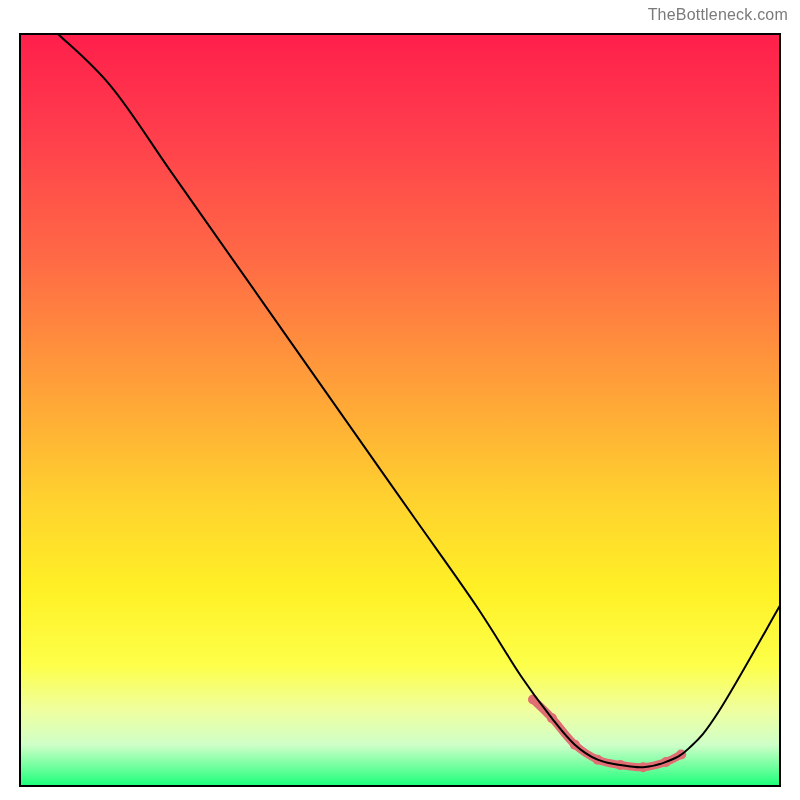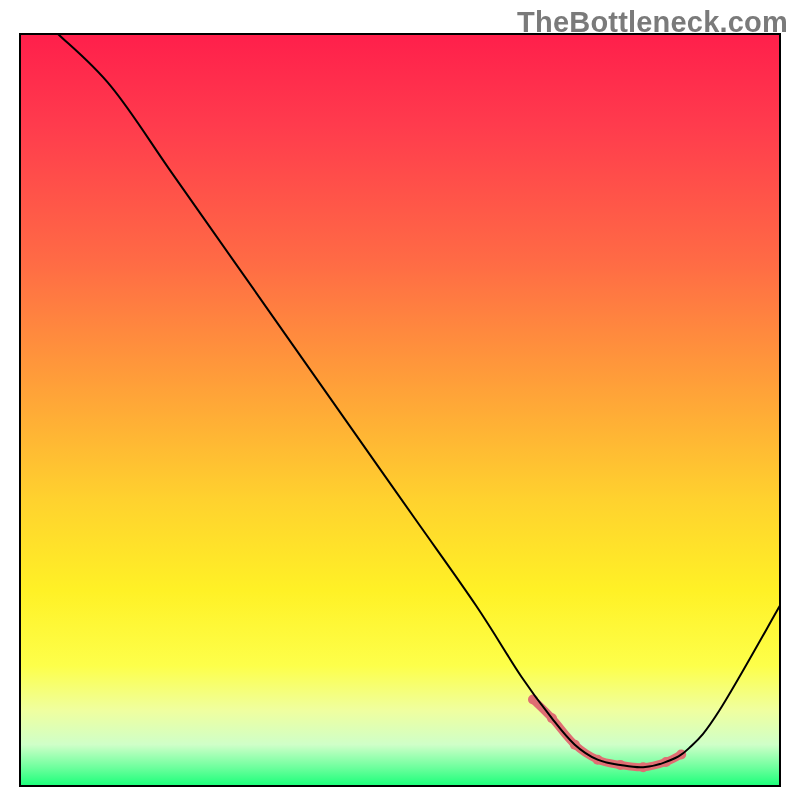--- a/index.html
+++ b/index.html
@@ -13,22 +13,22 @@
   }
   .chart-wrap {
     position: relative;
     width: 800px;
     height: 800px;
   }
   .watermark {
     position: absolute;
     top: 6px;
     right: 12px;
-    font-size: 29px;
-    font-weight: 700;
+    font-size: 16px;
+    font-weight: 400;
     color: #7a7a7a;
     letter-spacing: 0.2px;
     z-index: 5;
   }
   svg {
     display: block;
   }
 </style>
 </head>
 <body>

